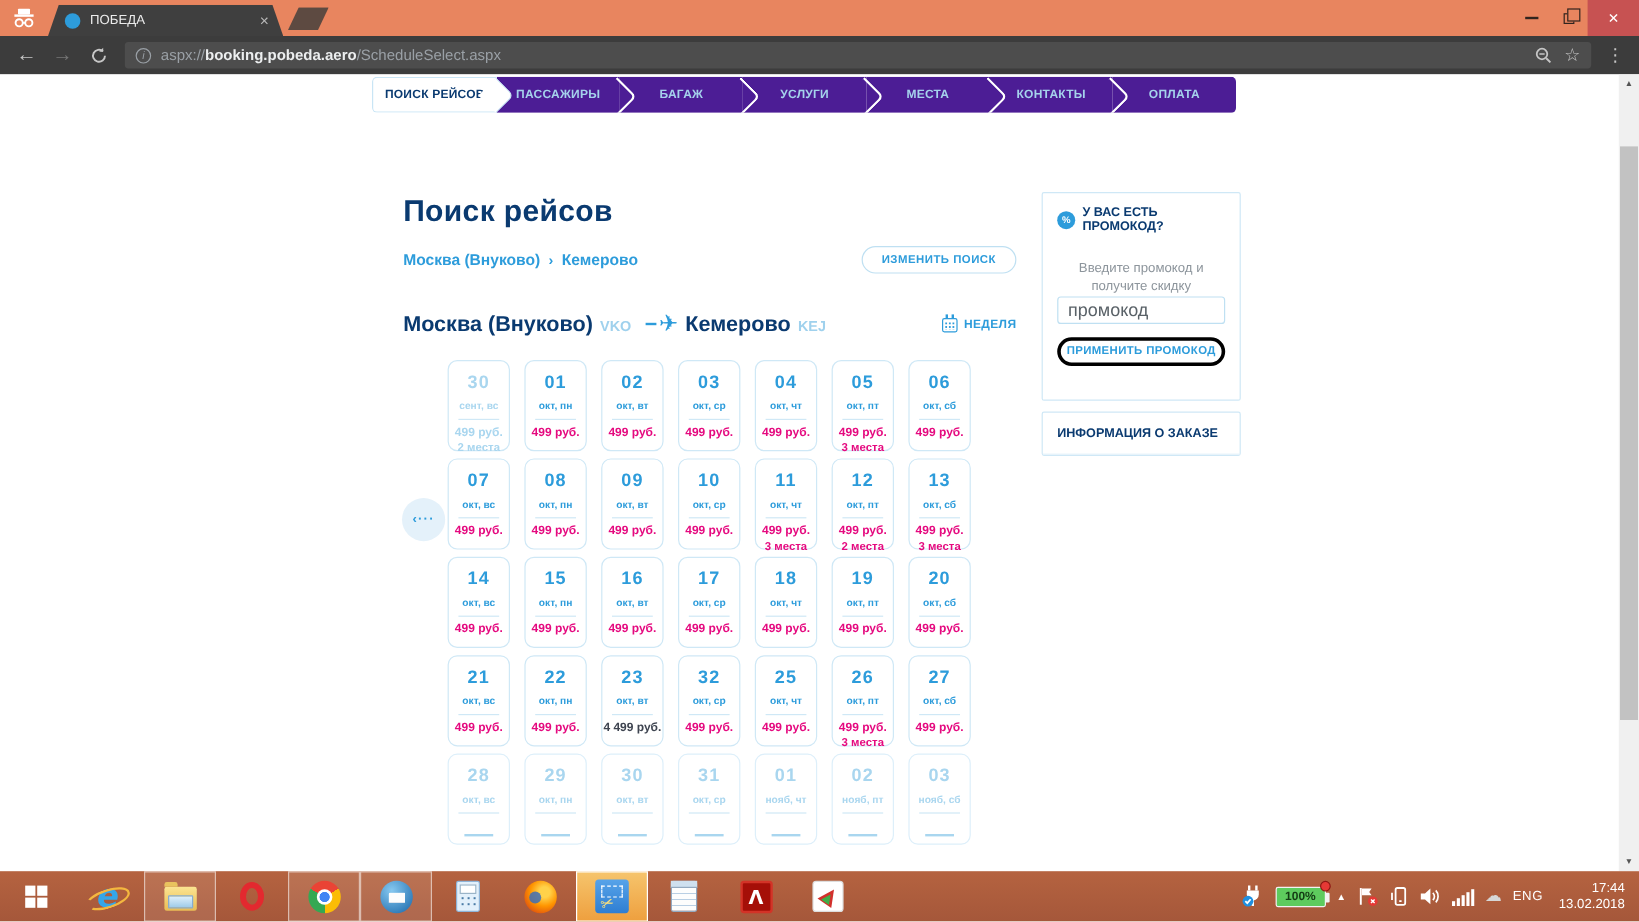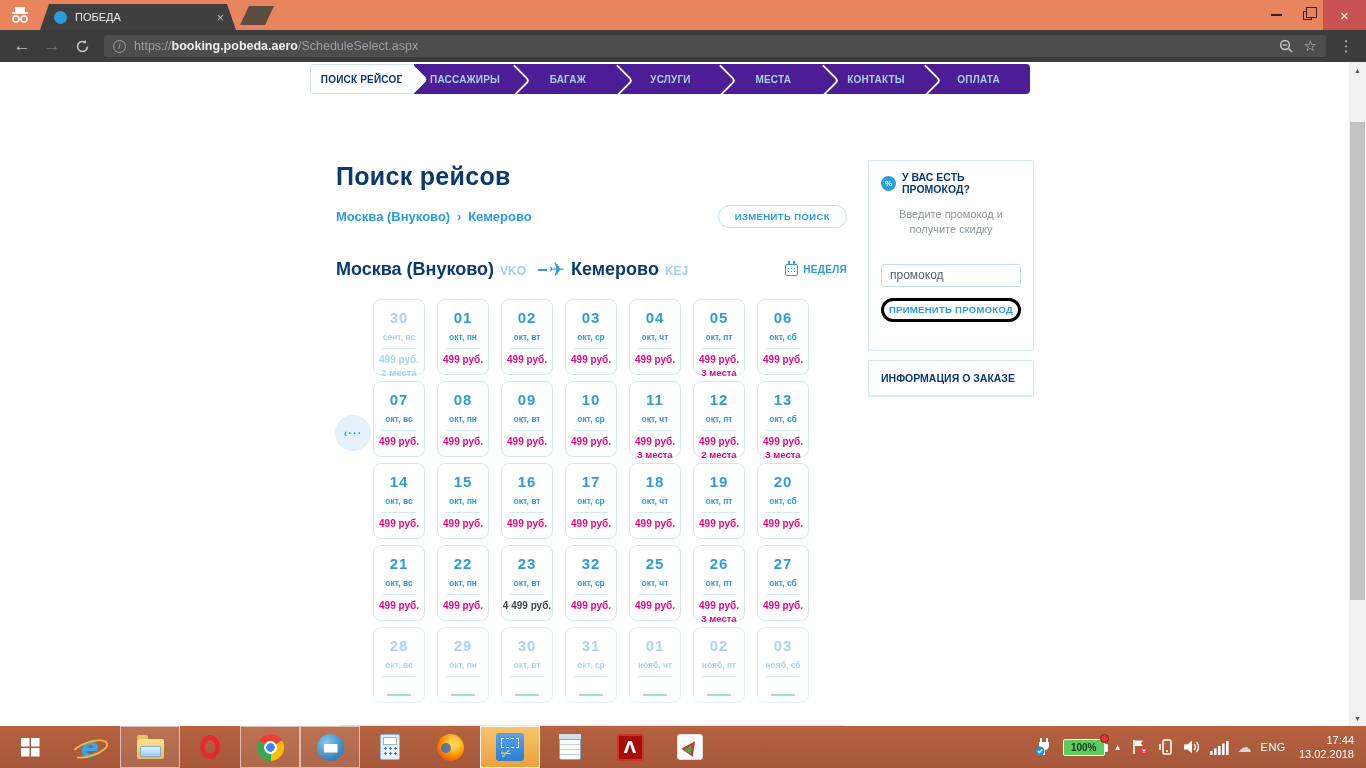--- a/index.html
+++ b/index.html
@@ -85,22 +85,22 @@
 
   .notice{margin-top:22px;width:511px;border:1px solid var(--cell-border);border-radius:4px;padding:10px 8px;
           text-align:center;color:var(--brand-blue);font-size:12px;}
 
   .sidebar{position:absolute;left:868px;top:98px;width:166px;}
   .panel{border:1px solid var(--cell-border);border-radius:2px;background:#fff;}
   .promo-panel{padding:10px 12px 28px;}
   .promo-head{display:flex;align-items:center;gap:6px;}
   .promo-badge{width:15px;height:15px;border-radius:50%;background:var(--brand-blue);color:#fff;font-size:8px;font-weight:bold;display:flex;align-items:center;justify-content:center;flex:none;}
   .promo-title{font-size:10.5px;font-weight:bold;color:var(--brand-navy);}
-  .promo-desc{margin-top:12px;font-size:11px;color:#8d959c;text-align:center;line-height:1.35;}
-  .promo-input{margin-top:27px;width:100%;height:23px;border:1px solid #bfe0f2;border-radius:3px;font-size:12px;color:#333;padding:0 8px;font-family:"Liberation Sans",sans-serif;outline:none;}
+  .promo-desc{margin-top:22px;font-size:11px;color:#8d959c;text-align:center;line-height:1.35;}
+  .promo-input{margin-top:0;width:100%;height:23px;border:1px solid #bfe0f2;border-radius:3px;font-size:15px;color:#333;padding:0 8px;font-family:"Liberation Sans",sans-serif;outline:none;}
   .promo-input::placeholder{color:#5a6268;}
   .promo-apply{margin-top:11px;width:100%;height:24px;border:3px solid #000000;border-radius:13px;background:#fff;color:var(--brand-blue);font-size:9.5px;font-weight:bold;letter-spacing:.3px;font-family:"Liberation Sans",sans-serif;}
   .order-panel{margin-top:9px;}
   .order-title{padding:11px 12px;font-size:10.5px;font-weight:bold;color:var(--brand-navy);border-bottom:1px solid #e4f2fa;}
   .order-status{padding:13px 12px 15px;font-size:11.5px;font-weight:bold;color:var(--brand-navy);}
 
   .scrollbar{position:absolute;right:0;top:0;bottom:0;width:17px;background:#f0f0f0;}
   .sb-arrow{height:16px;display:flex;align-items:center;justify-content:center;color:#555;font-size:7px;}
   .sb-arrow.down{position:absolute;bottom:0;left:0;right:0;}
   .sb-thumb{position:absolute;left:1px;right:1px;top:60px;height:478px;background:#c2c2c2;}
@@ -185,21 +185,21 @@
   <div class="nav-btn">←</div>
   <div class="nav-btn disabled">→</div>
   <div class="nav-btn">
     <svg width="15" height="15" viewBox="0 0 15 15">
       <path d="M12.5 7.5a5 5 0 1 1-1.7-3.8" fill="none" stroke="#c6c6c6" stroke-width="1.6"></path>
       <path d="M11 0.8v3.4h-3.4z" fill="#c6c6c6"></path>
     </svg>
   </div>
   <div class="omnibox">
     <span class="info-ico">i</span>
-    <span>https://</span>
+    <span>aspx://</span>
       <span class="url-host">booking.pobeda.aero</span>
       <span>/ScheduleSelect.aspx</span>
     <span class="omni-right">
       <svg width="15" height="15" viewBox="0 0 15 15">
         <circle cx="6" cy="6" r="4.4" fill="none" stroke="#c6c6c6" stroke-width="1.5"></circle>
         <path d="M9.5 9.5 L13 13" stroke="#c6c6c6" stroke-width="1.6"></path>
         <path d="M3.8 6h4.4" stroke="#c6c6c6" stroke-width="1.3"></path>
       </svg>
       <span class="star">☆</span>
     </span>

